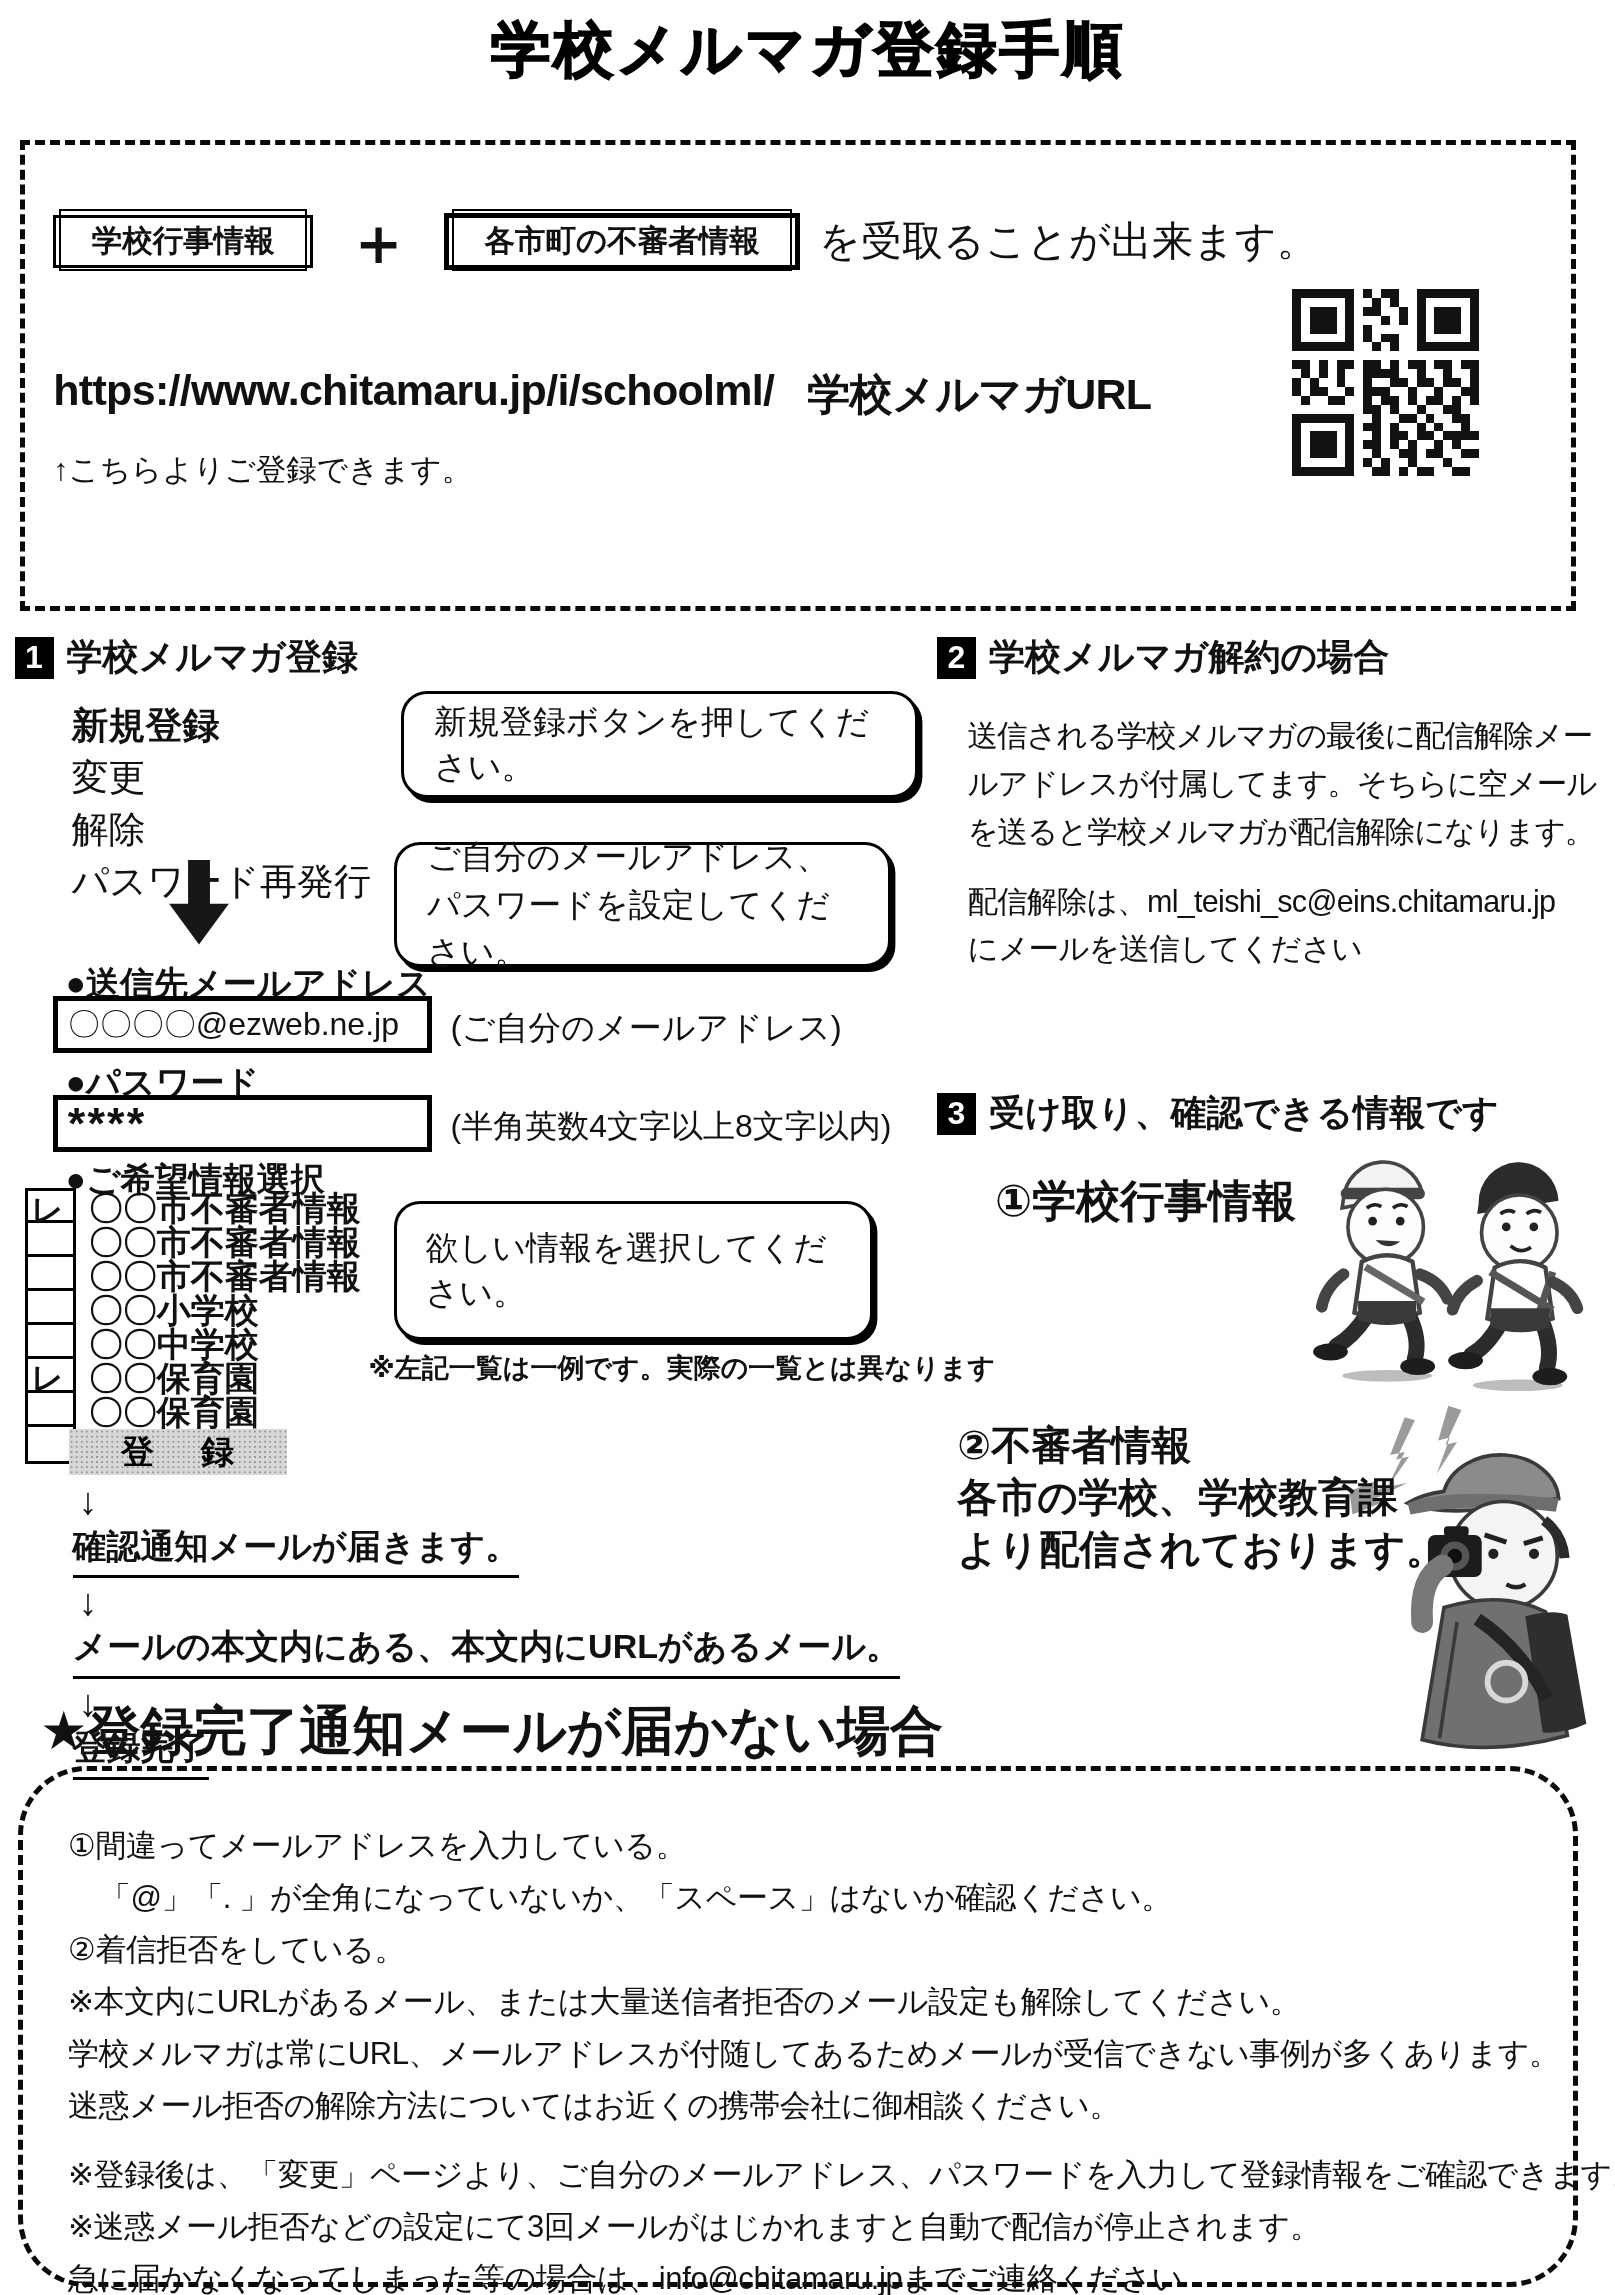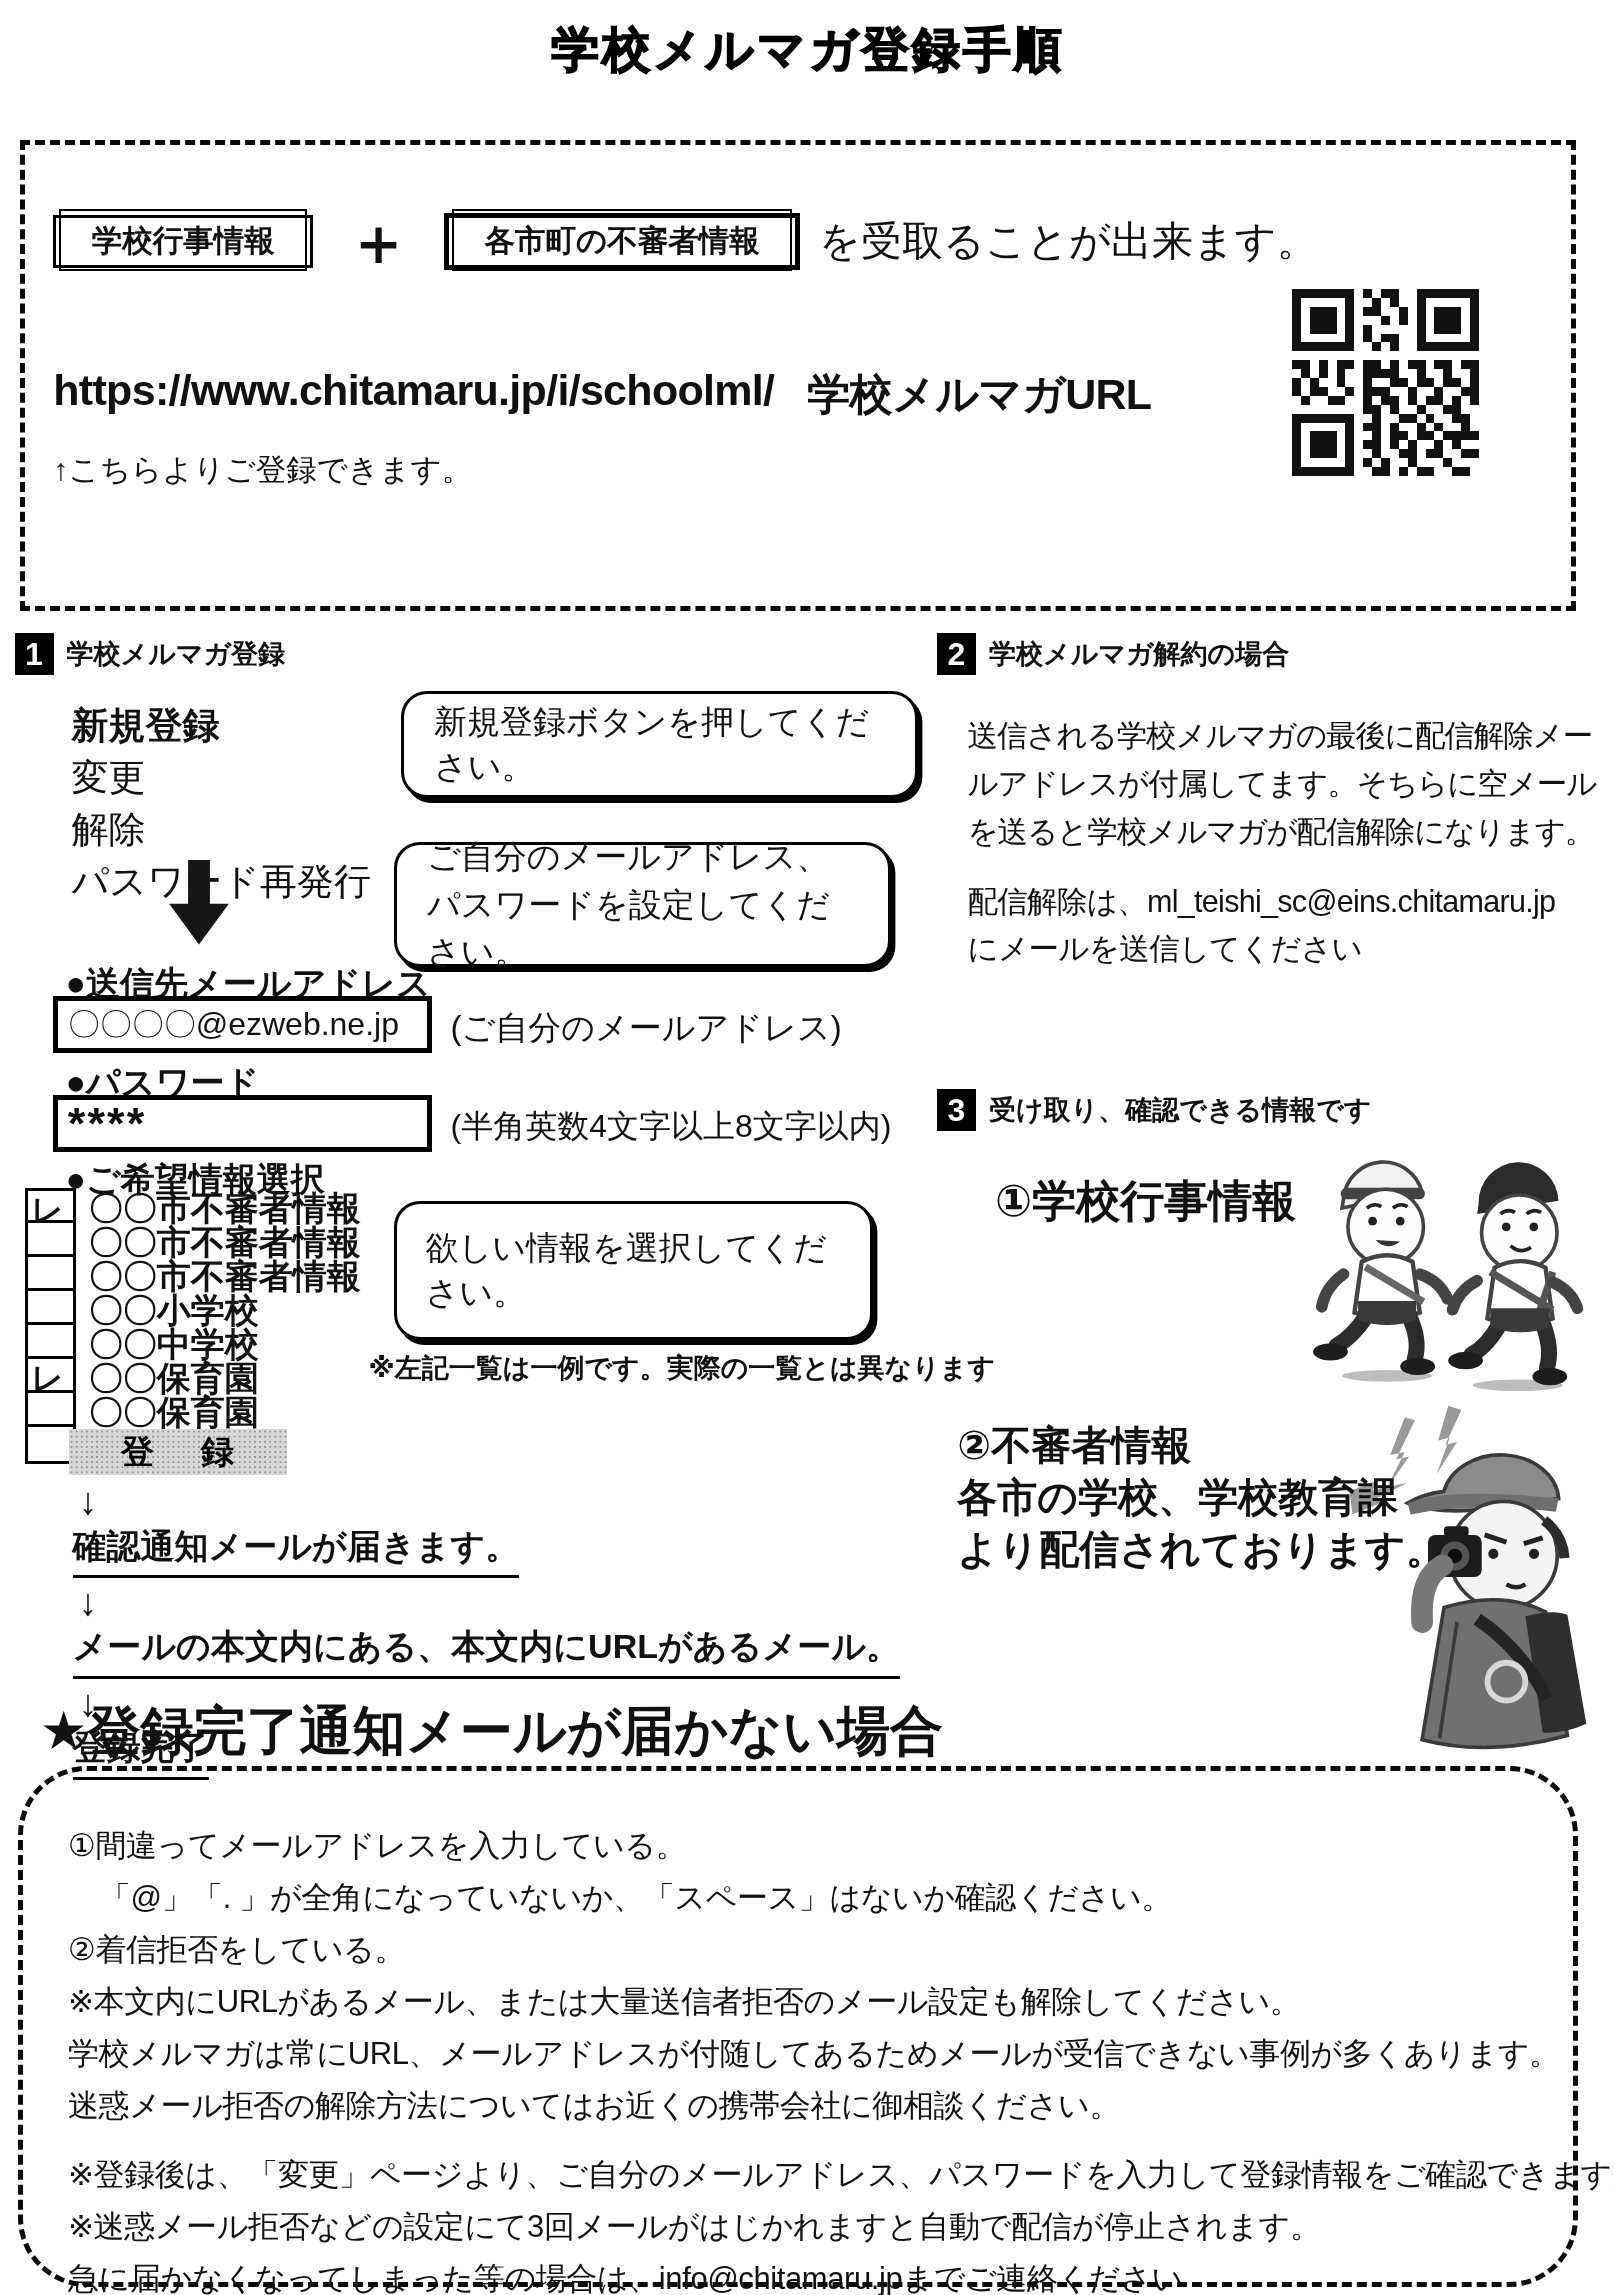--- a/index.html
+++ b/index.html
@@ -1,37 +1,37 @@
 <!DOCTYPE html>
 <html style="font-size:11.6px"><head>
 <meta charset="utf-8">
 <style>
   html,body{margin:0;padding:0;background:#e8e8e8;}
   #page{position:relative;width:1616px;height:2295px;background:#fff;overflow:hidden;
         font-family:"Liberation Sans","DejaVu Sans",sans-serif;color:#111;}
   .abs{position:absolute;}
   
-  #doc-title{top:0;left:0;width:100%;text-align:center;font-size:48px;font-weight:900;
+  #doc-title{top:0;left:0;width:100%;text-align:center;font-size:60px;font-weight:900;
              letter-spacing:2.9px;line-height:100px;color:#000;-webkit-text-stroke:1.5px #000;}
   
   #hero{left:20.3px;top:140px;width:1556px;height:471px;border:5.8px dashed #0a0a0a;box-sizing:border-box;}
   .dbox-outer{border:3.6px solid #000;padding:2.9px;display:inline-block;background:#fff;}
   .dbox-outer.bold{border-width:5.8px;}
   .dbox-inner{border:2.2px solid #000;padding:11.6px 30.5px;font-size:30.5px;font-weight:700;white-space:nowrap;}
   #hero-row{left:28px;top:64px;display:flex;align-items:center;}
   #plus-sign{font-size:65px;font-weight:900;margin:0 33px;line-height:1;}
   #hero-suffix{font-family:"Liberation Serif","DejaVu Serif",serif;font-size:41px;margin-left:19px;white-space:nowrap;}
   #url-row{left:28px;top:221px;display:flex;gap:33px;font-size:43px;font-weight:700;white-space:nowrap;letter-spacing:-0.7px;}
   #url-note{left:28px;top:305px;font-size:30.5px;}
   #qr{left:1267px;top:144px;width:187px;height:187px;}
   
   .sec-header{display:flex;align-items:center;}
   .badge{width:39px;height:42px;background:#000;color:#fff;display:flex;align-items:center;justify-content:center;
          font-size:32px;font-weight:700;flex:0 0 auto;}
-  .sec-title{font-size:27px;font-weight:600;margin-left:13px;white-space:nowrap;}
+  .sec-title{font-size:36px;font-weight:600;margin-left:13px;white-space:nowrap;}
   
   #col-left{left:14.5px;top:633px;width:911px;height:1089px;}
   #menu{left:57px;top:67px;font-size:37px;line-height:52px;}
   #menu .m0{font-weight:800;}
   .callout{border:3.6px solid #000;border-radius:26px;background:#fff;box-shadow:4.4px 5.1px 0 #000;
            display:flex;align-items:center;font-size:33px;box-sizing:border-box;}
   #callout1{left:386px;top:58px;width:517px;height:107px;padding:0 30.5px;}
   #callout2{left:379px;top:209px;width:497px;height:125px;padding:7.3px 30.5px;line-height:1.45;}
   #callout3{left:379px;top:568px;width:479px;height:139px;padding:0 29px;}
   #big-arrow{left:154px;top:227px;width:60px;height:86px;}

